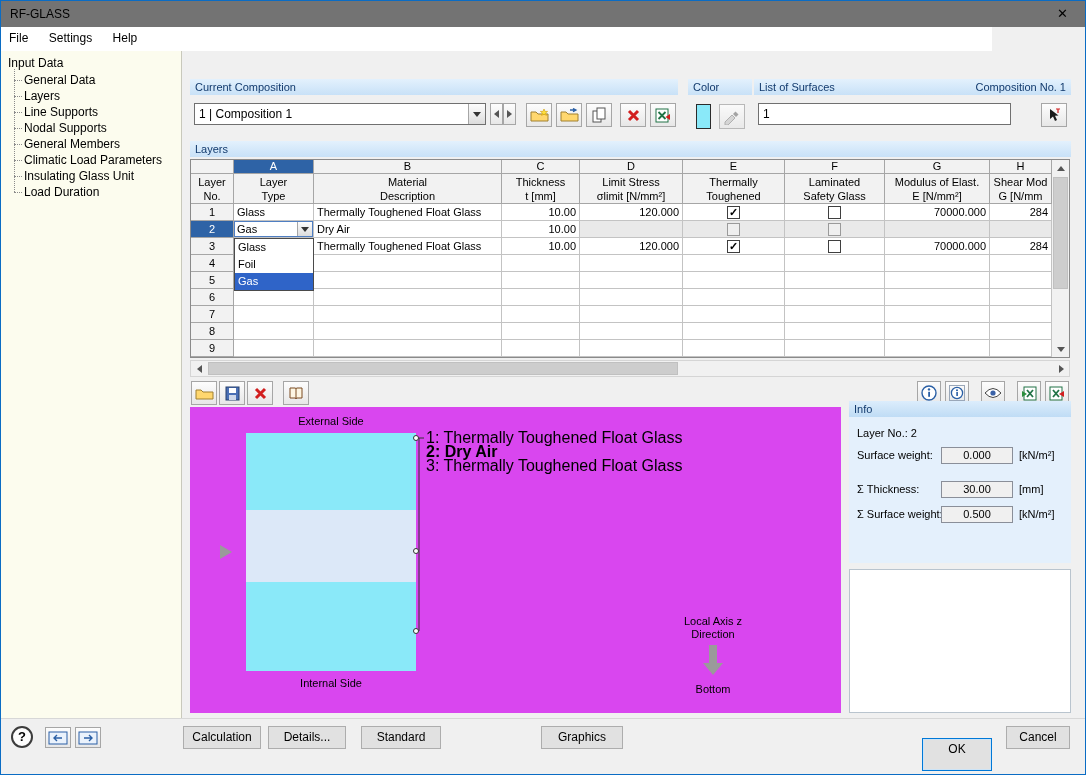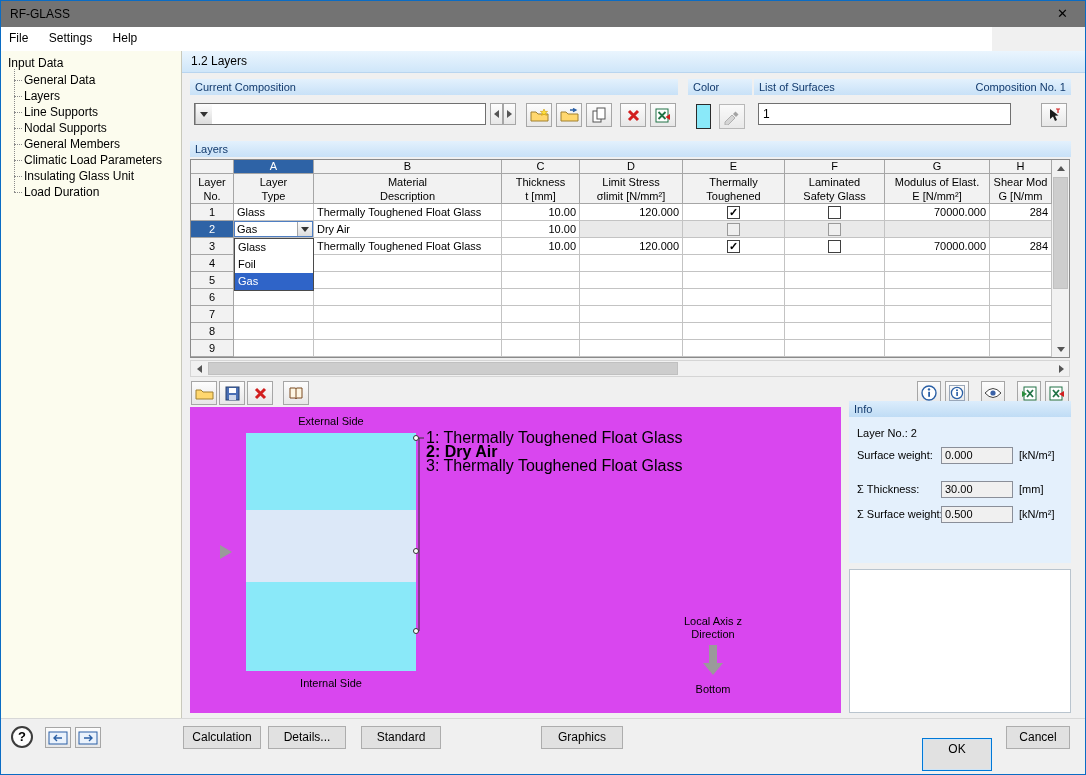--- a/index.html
+++ b/index.html
@@ -74,21 +74,21 @@
   .thumb{position:absolute;background:#cdcdcd;border:1px solid #c0c0c0}
 
   
   .diagram{position:absolute;left:8px;top:356px;width:651px;height:306px;background:#d946ef}
   .dlabel{position:absolute;font-size:11px;text-align:center;white-space:nowrap}
   .legend{position:absolute;left:236px;top:24px;font-size:16px;line-height:14px;white-space:nowrap}
 
   
   .info-panel{position:absolute;left:667px;top:350px;width:222px;height:162px;background:#e4f0fc}
   .info-panel .caption{background:linear-gradient(to bottom,#dcedfc,#bfdcf5)}
-  .ibox{position:absolute;background:#f0f0f0;border:1px solid #8a8f99;font-size:11px;line-height:15px;text-align:left;padding:0 3px;width:72px;height:17px}
+  .ibox{position:absolute;background:#f0f0f0;border:1px solid #8a8f99;font-size:11px;line-height:15px;text-align:center;padding:0 3px;width:72px;height:17px}
   .ilabel{position:absolute;font-size:11px;line-height:17px;white-space:nowrap}
   .whitebox{position:absolute;left:667px;top:518px;width:222px;height:144px;background:#fff;border:1px solid #b9c4ce}
 
   
   .footer{position:absolute;left:0;top:717px;width:1084px;height:56px;background:#f0f0f0;border-top:1px solid #d7d7d7}
   .help{position:absolute;left:10px;top:7px;width:22px;height:22px;border-radius:50%;border:2px solid #3c3c3c;font-weight:bold;text-align:center;line-height:17px;font-size:13px;background:#fdfdfd}
 </style>
 </head>
 <body>
 
@@ -113,29 +113,27 @@
       <div class="tree-item">Line Supports</div>
       <div class="tree-item">Nodal Supports</div>
       <div class="tree-item">General Members</div>
       <div class="tree-item">Climatic Load Parameters</div>
       <div class="tree-item">Insulating Glass Unit</div>
       <div class="tree-item">Load Duration</div>
     </div>
   </div>
 
   <div class="main">
-    <div class="page-strip">
-      <span>1.2 Layers</span>
-    </div>
 
     <div class="abs" style="left:8px;top:28px;width:488px;height:58px">
       <div class="caption">
           <span>Current Composition</span>
         </div>
       <div class="combo abs" style="left:4px;top:24px;width:292px">
+        <span class="combo-text">1 | Composition 1</span>
         <span class="combo-btn">
             <i class="tri-down"></i>
           </span>
       </div>
       <div class="tbtn abs" style="left:300px;top:24px;width:13px;height:22px">
           <i class="tri-l"></i>
         </div>
       <div class="tbtn abs" style="left:313px;top:24px;width:13px;height:22px">
           <i class="tri-r"></i>
         </div>

